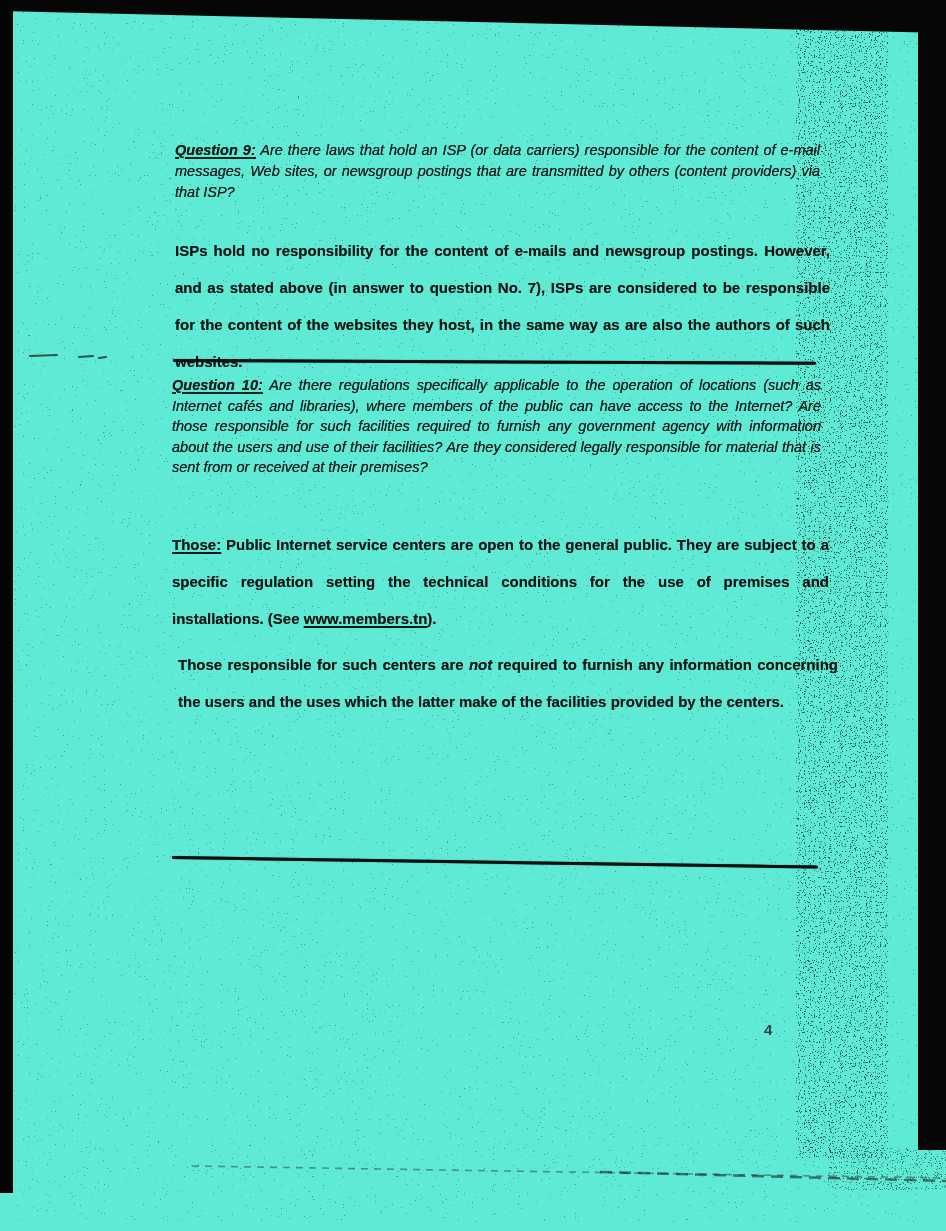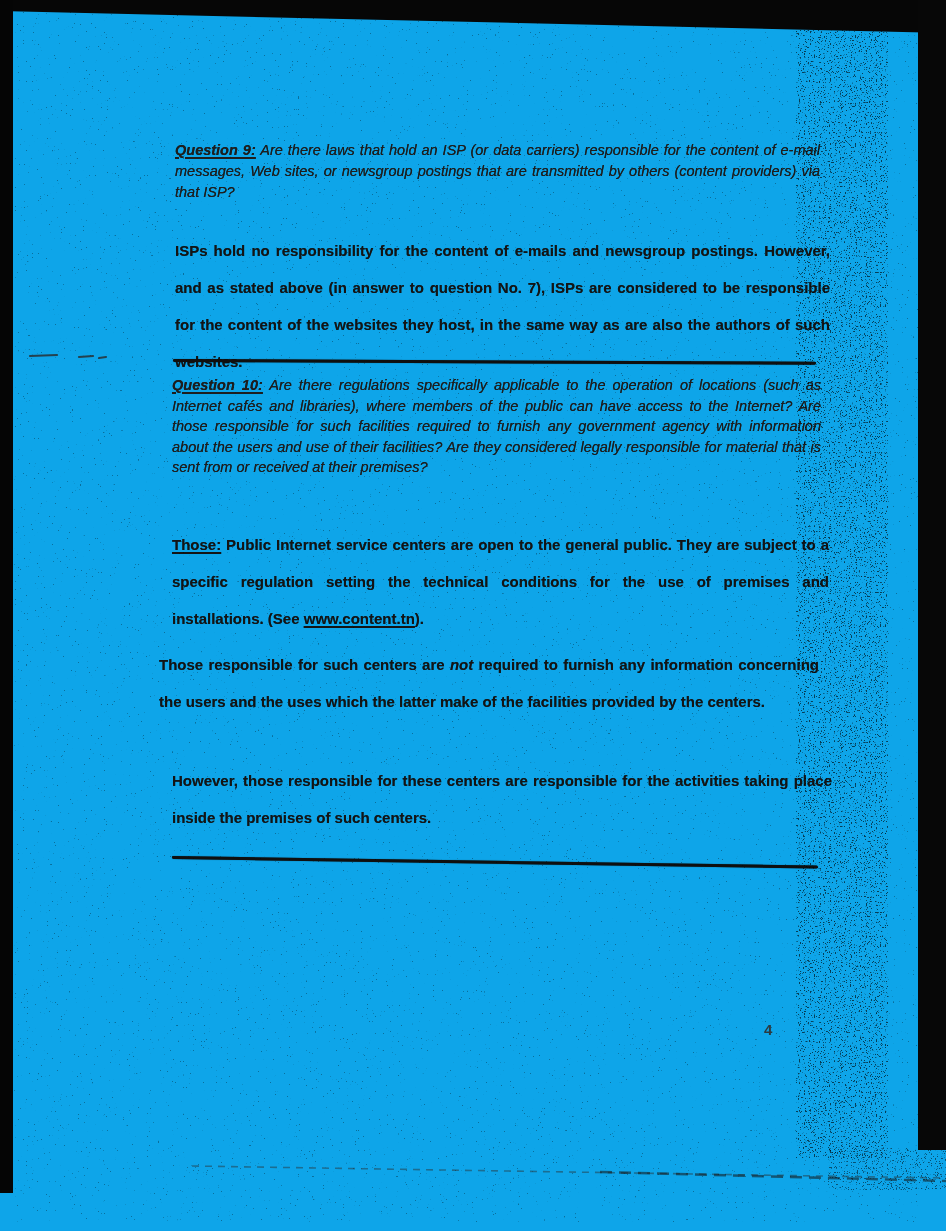--- a/index.html
+++ b/index.html
@@ -1,20 +1,20 @@
 <!DOCTYPE html>
 <html><head>
 <meta charset="utf-8">
 <style>
   html, body { margin: 0; padding: 0; background: #3a3a3a; }
   .page {
     position: relative;
     width: 946px;
     height: 1231px;
-    background: #0ea5e9;
+    background: #5eead4;
     overflow: hidden;
     font-family: "Liberation Sans", sans-serif;
     color: #1b1b1b;
   }
   .textlayer {
     position: absolute;
     inset: 0;
     z-index: 2;
     filter: blur(0.35px) contrast(1.05);
   }
@@ -96,30 +96,27 @@
       <span>ISPs hold no responsibility for the content of e-mails and newsgroup postings. However, and as stated above (in answer to question No. 7), ISPs are considered to be responsible for the content of the websites they host, in the same way as are also the authors of such websites.</span>
     </div>
 
     <div class="rule rule1"></div>
 
     <div class="qpara" style="left:172px; top:375px; width:649px; line-height:20.5px;">
       <span class="qlabel">Question 10:</span><span> Are there regulations specifically applicable to the operation of locations (such as Internet cafés and libraries), where members of the public can have access to the Internet? Are those responsible for such facilities required to furnish any government agency with information about the users and use of their facilities? Are they considered legally responsible for material that is sent from or received at their premises?</span>
     </div>
 
     <div class="apara" style="left:172px; top:526px; width:657px;">
-      <span class="alabel">Those:</span><span> Public Internet service centers are open to the general public. They are subject to a specific regulation setting the technical conditions for the use of premises and installations. (See </span><span class="ulink">www.content.tn</span><span>).</span>
+      <span class="alabel">Those:</span><span> Public Internet service centers are open to the general public. They are subject to a specific regulation setting the technical conditions for the use of premises and installations. (See </span><span class="ulink">www.members.tn</span><span>).</span>
     </div>
 
-    <div class="apara" style="left:159px; top:646px; width:660px;">
+    <div class="apara" style="left:178px; top:646px; width:660px;">
       <span>Those responsible for such centers are </span><span class="em-not">not</span><span> required to furnish any information concerning the users and the uses which the latter make of the facilities provided by the centers.</span>
     </div>
 
-    <div class="apara" style="left:172px; top:762px; width:660px;">
-      <span>However, those responsible for these centers are responsible for the activities taking place inside the premises of such centers.</span>
-    </div>
 
     <div class="rule rule2"></div>
 
     <div class="pagenum">4</div>
 
   </div>
 
   <svg class="artifacts" width="946" height="1231" viewBox="0 0 946 1231">
     <defs>
       <filter id="nzLight" x="0%" y="0%" width="100%" height="100%">

